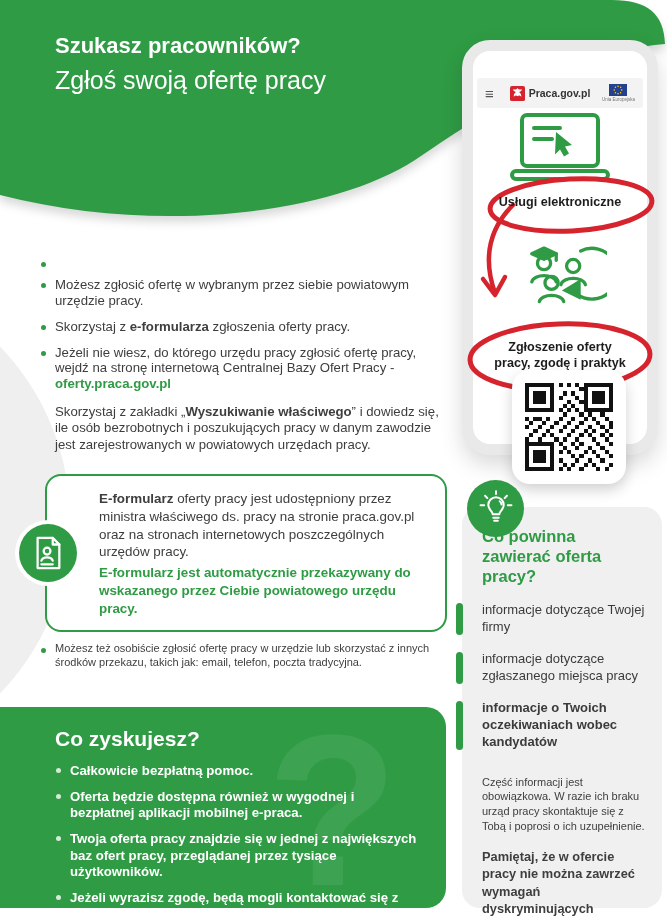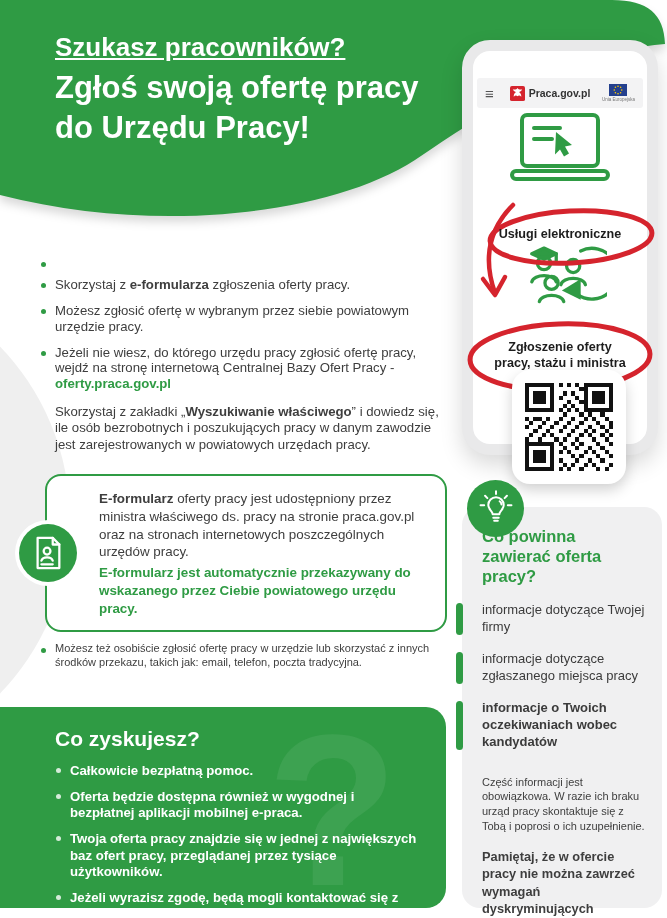--- a/index.html
+++ b/index.html
@@ -7,22 +7,22 @@
         font-family:"Liberation Sans", sans-serif;color:#3e3e3e;}
 
   
   .hero-svg{position:absolute;left:0;top:0;z-index:2;filter:drop-shadow(0 6px 5px rgba(0,0,0,.15));}
   .gray-blob{position:absolute;left:-430px;top:270px;width:500px;height:500px;border-radius:50%;
              background:#efefef;z-index:1;}
 
   
   .hero-text{position:absolute;left:55px;top:34px;z-index:3;color:#fff;}
   .hero-text h1{margin:0 0 8px 0;font-size:50px;line-height:1;font-weight:700;letter-spacing:.5px;}
-  .hero-text h2{margin:0 0 7px 0;font-size:26px;line-height:1.05;font-weight:700;text-decoration:underline;}
-  .hero-text .tagline{margin:0;font-size:31px;line-height:1.28;font-weight:700;}
+  .hero-text h2{margin:0 0 7px 0;font-size:22px;line-height:1.05;font-weight:700;}
+  .hero-text .tagline{margin:0;font-size:25px;line-height:1.28;font-weight:400;}
 
   
   .steps{position:absolute;left:40px;top:256px;width:412px;z-index:3;font-size:13.2px;line-height:1.2;}
   .step{display:flex;margin-bottom:10px;}
   .step p{margin:0;}
   .dot{width:5px;height:5px;border-radius:50%;background:#2f9b44;flex:none;margin:6px 9px 0 1px;}
   .step-note{margin:12px 0 0 15px;line-height:1.23;}
   .bold{font-weight:700;}
   .link{color:#2f9b44;font-weight:700;}
   .green-bold{color:#2f9b44;font-weight:700;display:block;margin-top:3px;}
@@ -55,21 +55,21 @@
            display:flex;align-items:center;padding:0 8px;box-sizing:border-box;}
   .hamb{width:13px;color:#555;font-size:15px;line-height:1;font-weight:700;}
   .brand{flex:1;display:flex;align-items:center;justify-content:center;gap:4px;}
   .brand-label{font-size:10.5px;font-weight:700;color:#333;}
   .eu{display:flex;flex-direction:column;align-items:center;gap:1px;}
   .eu-cap{font-size:4.5px;color:#777;white-space:nowrap;}
   .laptop{position:absolute;left:50%;top:61px;transform:translateX(-50%);}
   .badge{position:absolute;left:50%;transform:translateX(-50%);text-align:center;z-index:5;}
   .badge .ell{position:absolute;left:0;top:0;}
   .badge-label{position:relative;font-weight:700;color:#1d1d1d;font-size:12.6px;line-height:1.25;}
-  .badge1{top:122px;width:152px;height:64px;margin-top:32px;}
+  .badge1{top:122px;width:152px;height:64px;}
   .badge1 .badge-label{top:22px;}
   .badge2{top:268px;width:190px;height:76px;}
   .badge2 .badge-label{top:21px;}
   .red-arrow{position:absolute;left:2px;top:150px;z-index:4;}
   .people{position:absolute;left:50%;top:188px;transform:translateX(-50%);}
 
   .qr-box{position:absolute;left:512px;top:370px;width:114px;height:114px;background:#fff;border-radius:18px;
           z-index:6;box-shadow:0 6px 14px rgba(0,0,0,.18);display:flex;align-items:center;justify-content:center;}
 
   .bulb{position:absolute;left:467px;top:480px;width:57px;height:57px;border-radius:50%;background:#2f9b44;
@@ -92,34 +92,34 @@
 
   <svg class="hero-svg" width="667" height="250" viewBox="0 0 667 250">
     <path d="M0,0 H612 C648,0 664,14 665,44 C585,50 495,105 415,160 C330,215 155,235 0,195 Z" fill="#2f9b44"></path>
   </svg>
 
   <div class="gray-blob"></div>
 
   <header class="hero-text">
     <h2>Szukasz pracowników?</h2>
     <p class="tagline"><span>Zgłoś swoją ofertę pracy</span><br>
-    <span>do Urzędu Pracy!</span></p>
+    </p>
   </header>
 
   <section class="steps">
     <div class="step">
         <span class="dot"></span>
       </div>
     <div class="step">
         <span class="dot"></span>
+        <p><span>Możesz zgłosić ofertę w wybranym przez siebie powiatowym urzędzie pracy.</span></p>
+      </div>
+    <div class="step">
+        <span class="dot"></span>
         <p><span>Skorzystaj z </span><span class="bold">e-formularza</span><span> zgłoszenia oferty pracy.</span></p>
-      </div>
-    <div class="step">
-        <span class="dot"></span>
-        <p><span>Możesz zgłosić ofertę w wybranym przez siebie powiatowym urzędzie pracy.</span></p>
       </div>
     <div class="step">
         <span class="dot"></span>
         <p><span>Jeżeli nie wiesz, do którego urzędu pracy zgłosić ofertę pracy, wejdź na stronę internetową Centralnej Bazy Ofert Pracy - </span><span class="link">oferty.praca.gov.pl</span></p>
       </div>
     <p class="step-note"><span>Skorzystaj z zakładki „</span><span class="bold">Wyszukiwanie właściwego</span><span>” i dowiedz się, ile osób bezrobotnych i poszukujących pracy w danym zawodzie jest zarejestrowanych w powiatowych urzędach pracy.</span></p>
   </section>
 
   <section class="info-box">
     <div class="cv-badge">
@@ -229,21 +229,21 @@
         <path d="M52 54l20-12v22z" fill="#2f9b44" stroke="none"></path>
       </svg>
     </div>
 
     <div class="badge badge2">
       <svg class="ell" width="190" height="76" viewBox="0 0 190 76" fill="none">
         <ellipse cx="95" cy="38" rx="90" ry="33" stroke="#d5242d" stroke-width="5" transform="rotate(-2 95 38)"></ellipse>
       </svg>
       <div class="badge-label">
         <span>Zgłoszenie oferty</span><br>
-        <span>pracy, stażu i ministra</span>
+        <span>pracy, zgodę i praktyk</span>
       </div>
     </div>
   </aside>
 
   <div class="qr-box">
     <svg width="88" height="88" viewBox="0 0 21 21" shape-rendering="crispEdges">
       <g fill="#111">
         <path d="M0 0h7v7H0z"></path>
           <path d="M14 0h7v7h-7z"></path>
           <path d="M0 14h7v7H0z"></path>

